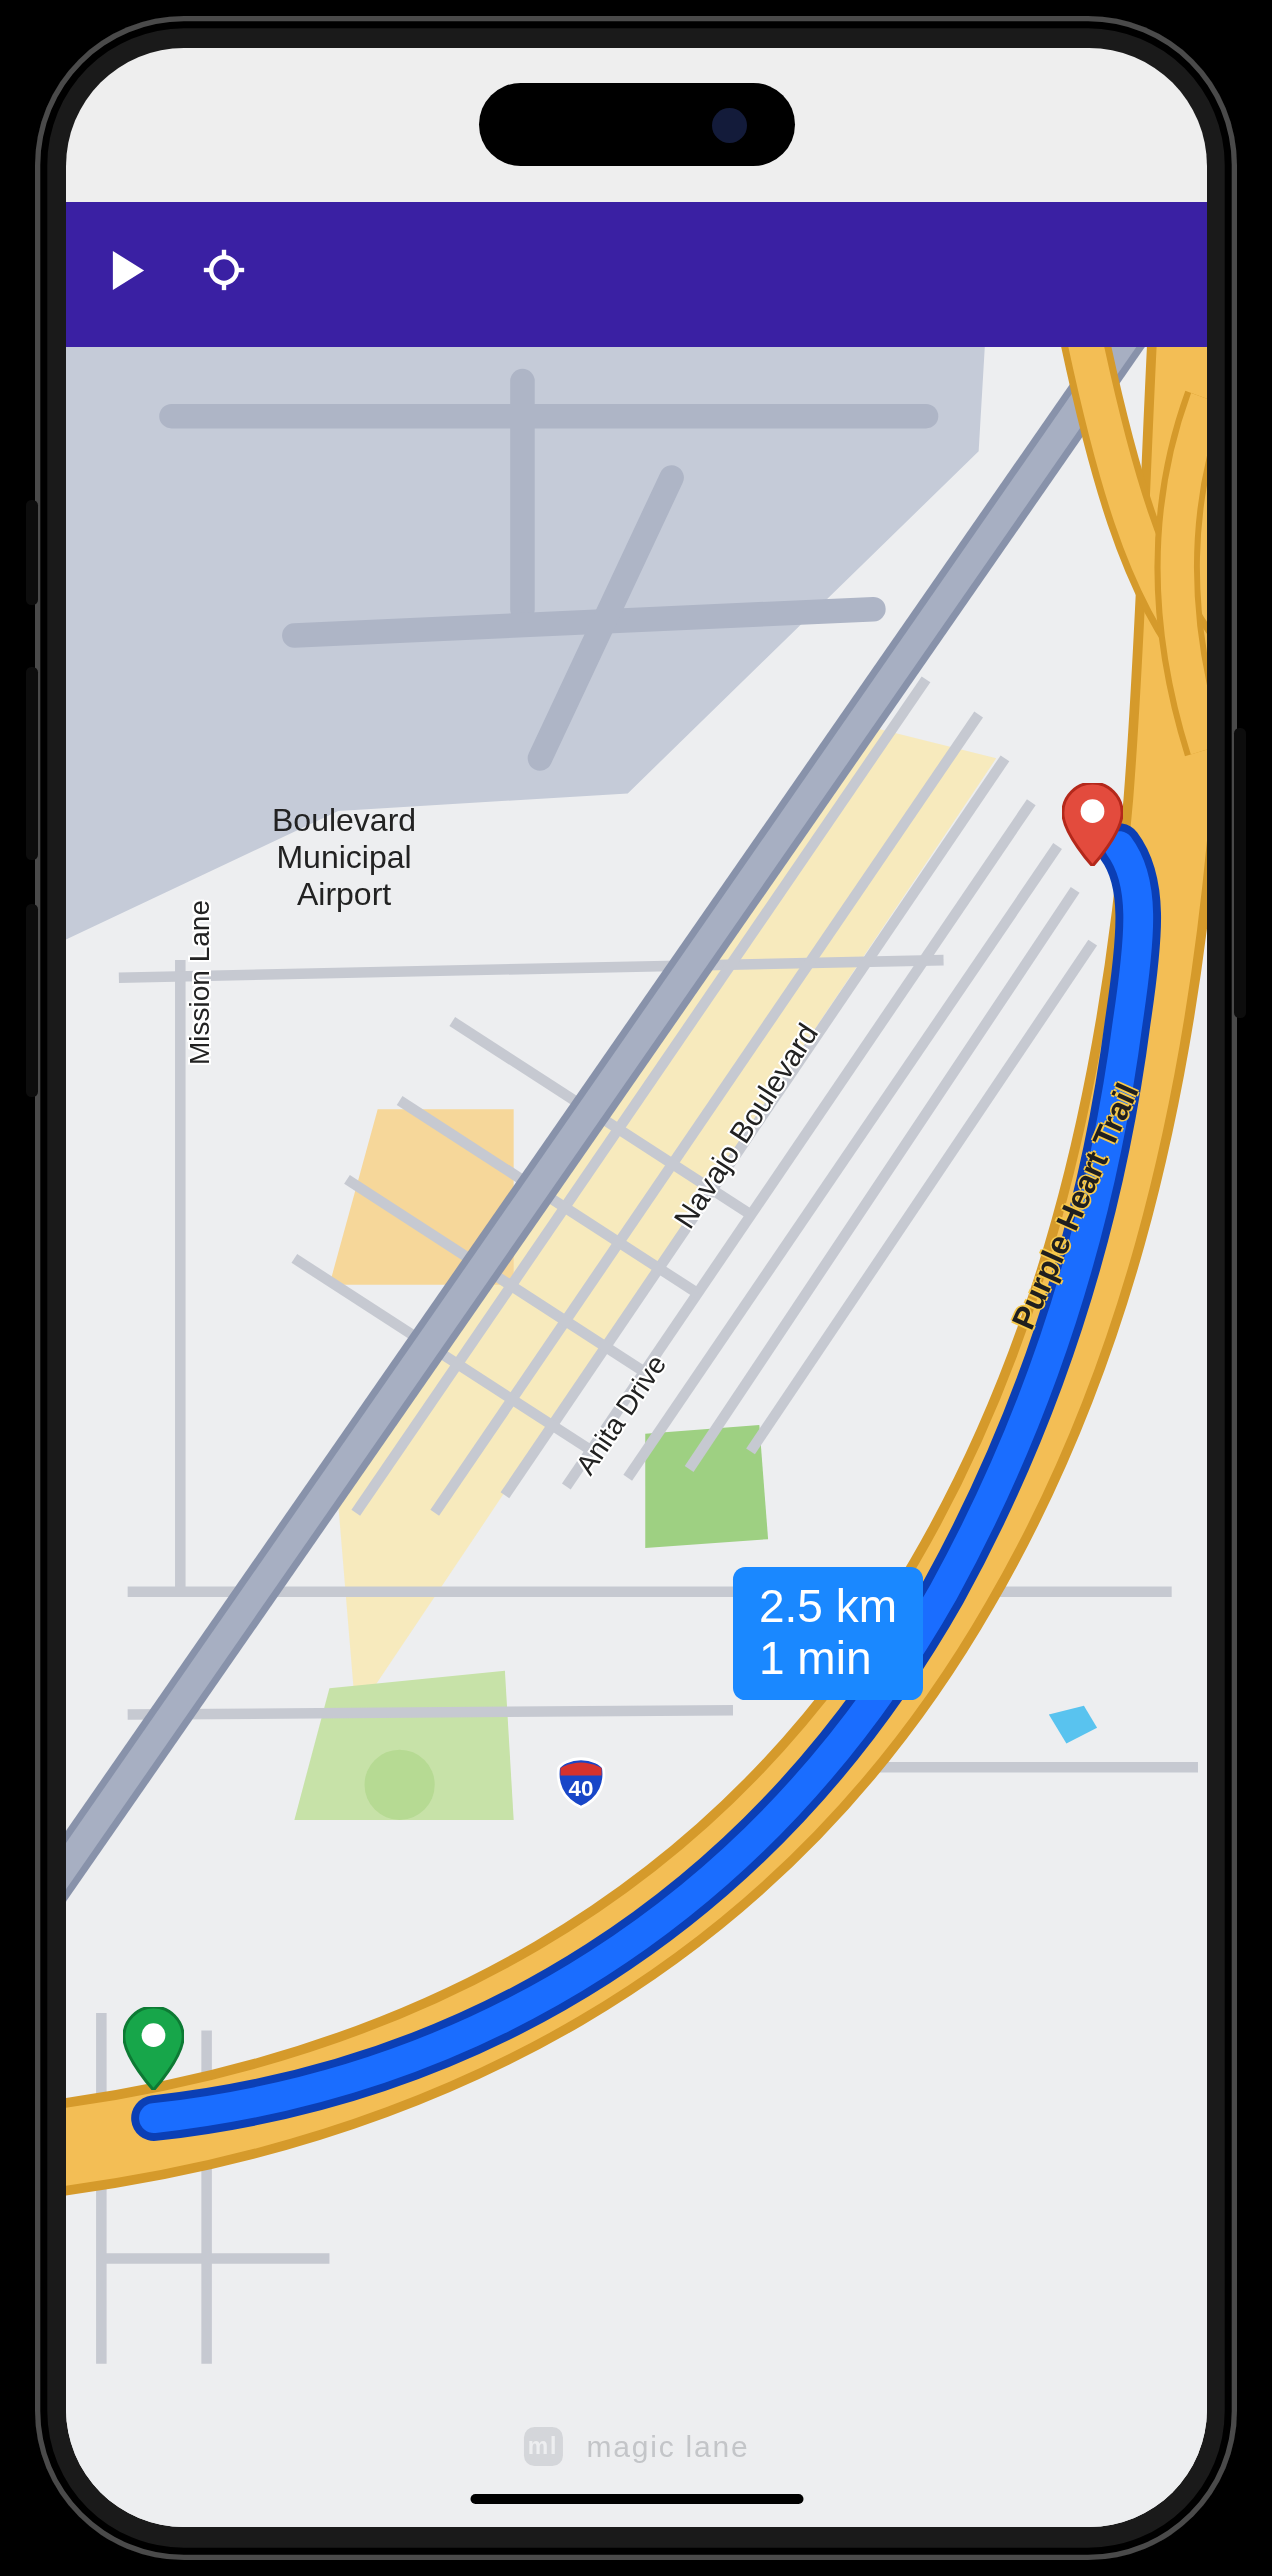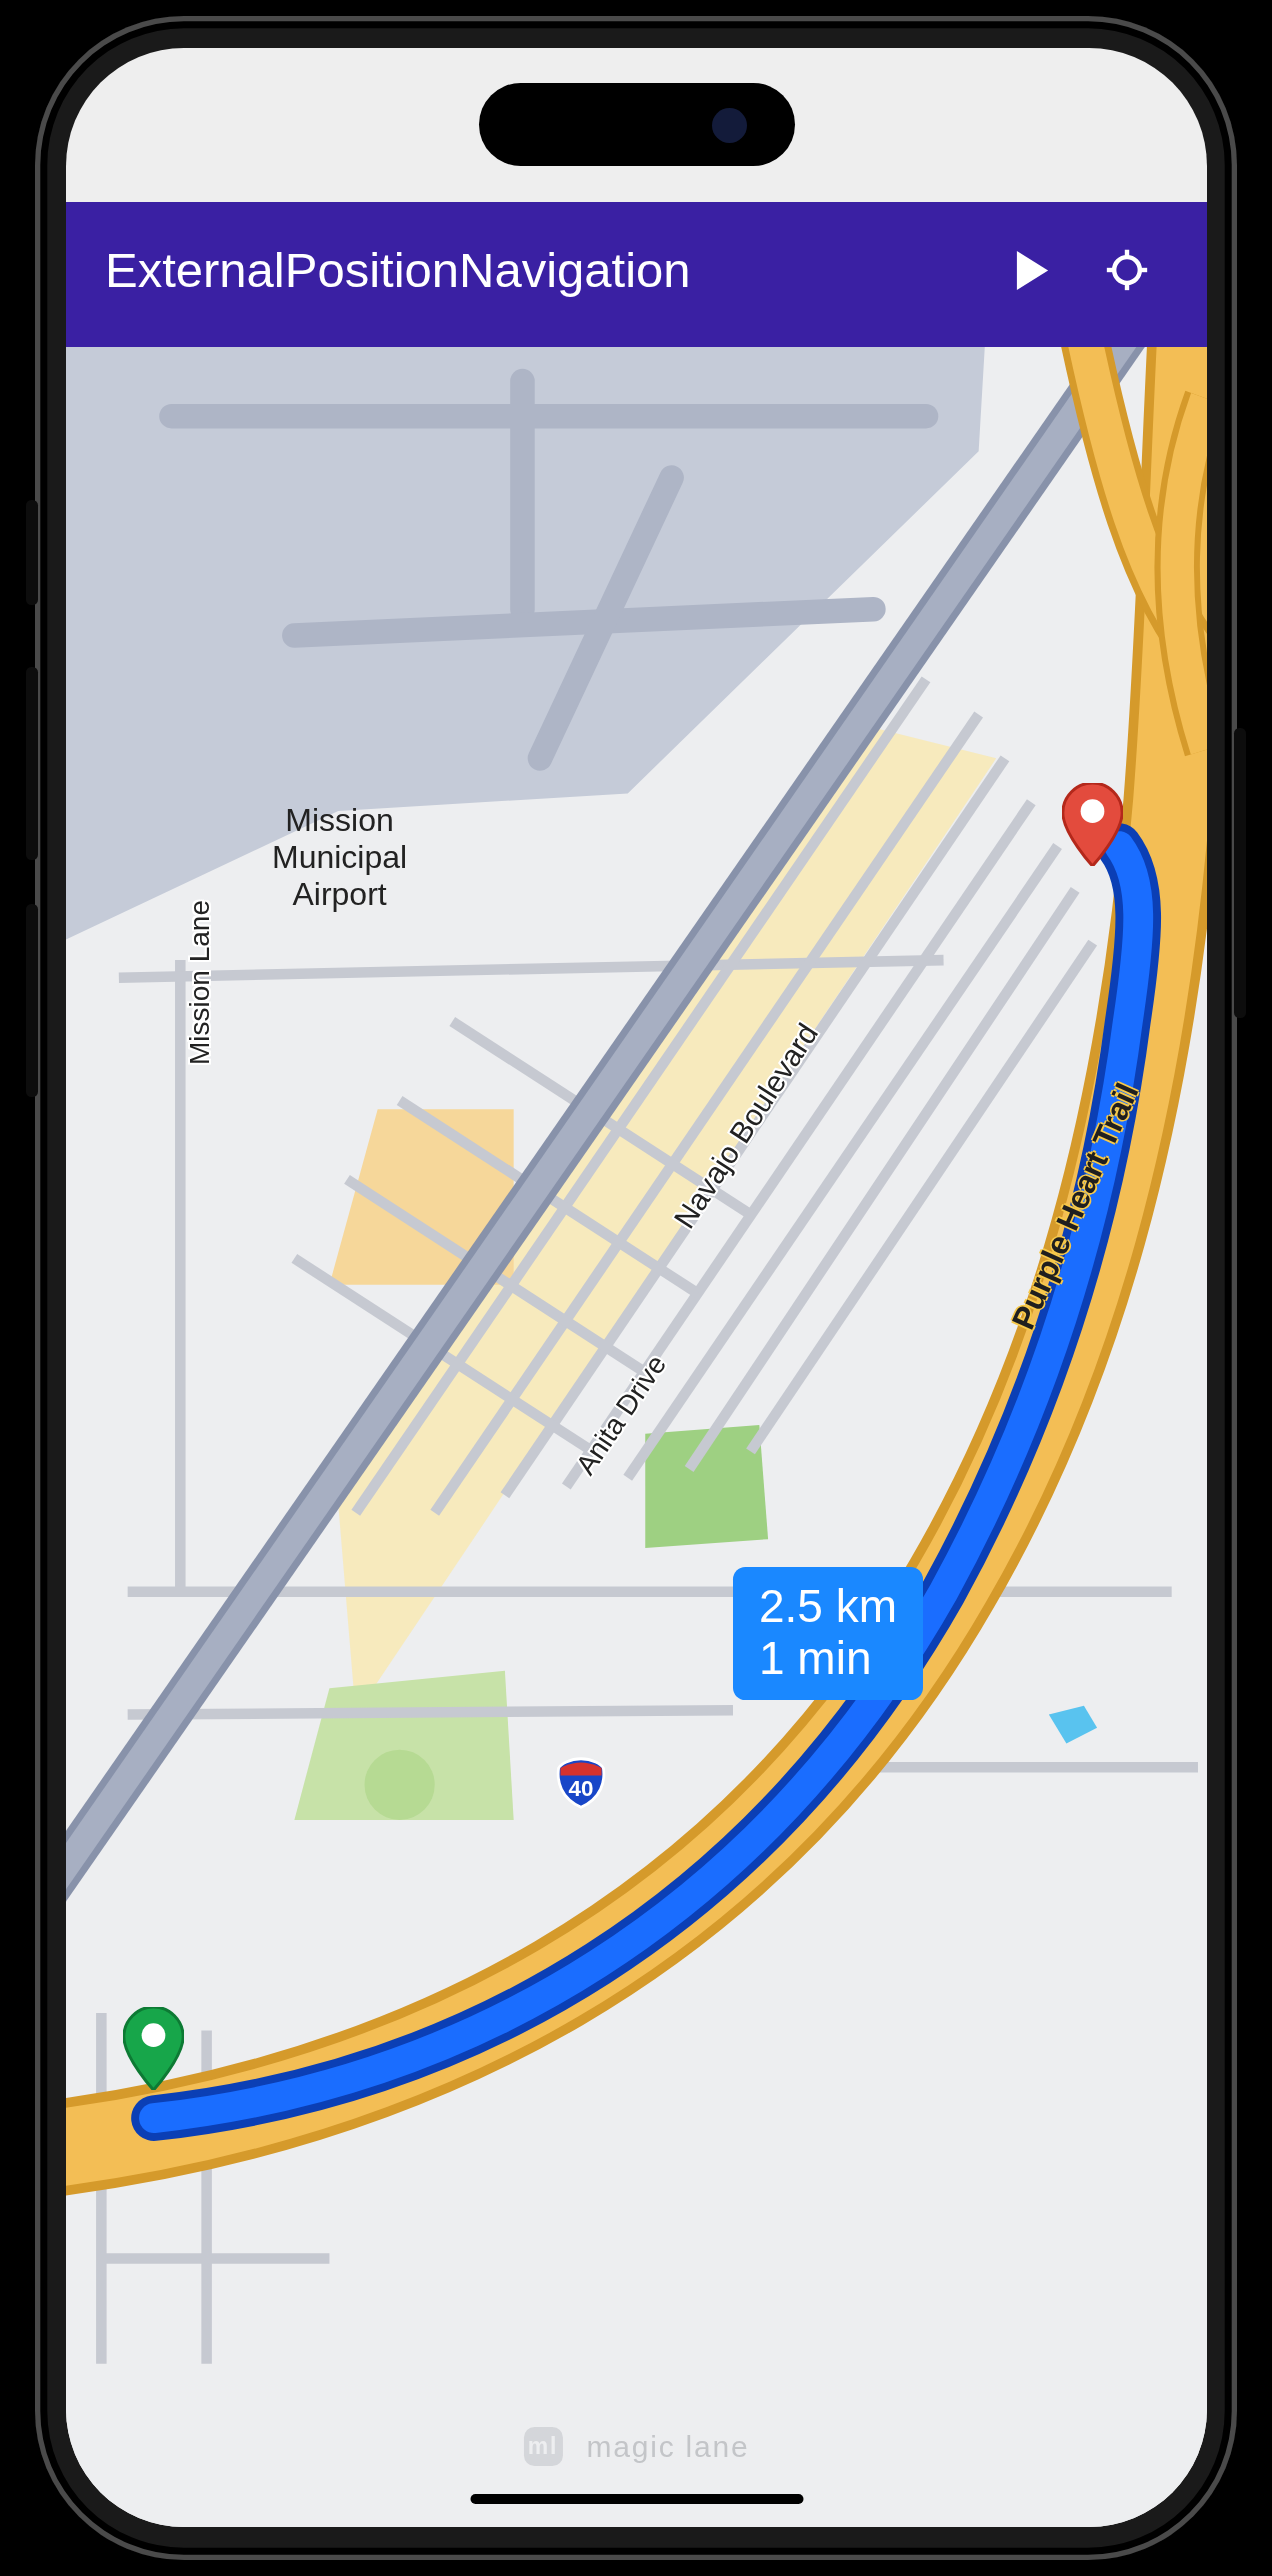--- a/index.html
+++ b/index.html
@@ -190,21 +190,20 @@
 <div class="frame"></div>
 <div class="sidebutton sb-left1"></div>
 <div class="sidebutton sb-left2"></div>
 <div class="sidebutton sb-left3"></div>
 <div class="sidebutton sb-right"></div>
 
 <div class="screen">
 
 
   <div class="appbar">
-    <div class="appbar-title">ExternalPositionNavigation</div>
     <div class="appbar-actions">
       <div class="icon-btn">
         <svg width="33" height="39" viewBox="0 0 16 20">
             <path fill="#fff" d="M0 0l16 10L0 20z"></path>
           </svg>
       </div>
       <div class="icon-btn">
         <svg width="44" height="44" viewBox="0 0 24 24">
             <circle cx="12" cy="12" r="7" fill="none" stroke="#fff" stroke-width="2.4"></circle>
             <line x1="12" y1="1" x2="12" y2="5" stroke="#fff" stroke-width="2.4"></line>
@@ -274,21 +273,21 @@
       </g>
 
       <g fill="none" stroke-linecap="round">
         <path d="M 100 2020 C 460 1980, 790 1790, 1000 1420 C 1110 1220, 1180 1000, 1210 770 C 1225 670, 1230 610, 1200 570" stroke="#0b3fb5" stroke-width="52"></path>
         <path d="M 100 2020 C 460 1980, 790 1790, 1000 1420 C 1110 1220, 1180 1000, 1210 770 C 1225 670, 1230 610, 1200 570" stroke="#1a6dff" stroke-width="34"></path>
       </g>
 
       <path d="M 1120 1560 l 40 -10 l 15 25 l -35 18 z" fill="#59c3ef"></path>
     </svg>
 
-    <div class="map-label label-airport">Mission
+    <div class="map-label label-airport">Boulevard
 Municipal
 Airport</div>
     <div class="map-label road label-mission">Mission Lane</div>
     <div class="map-label road label-navajo">Navajo Boulevard</div>
     <div class="map-label road label-anita">Anita Drive</div>
     <div class="map-label highway label-pht">Purple Heart Trail</div>
 
     <div class="shield">
       <svg viewBox="0 0 60 60">
         <path d="M30 4 C18 4 8 10 6 14 C4 28 8 46 30 56 C52 46 56 28 54 14 C52 10 42 4 30 4Z" fill="#1846c8" stroke="#fff" stroke-width="3"></path>

